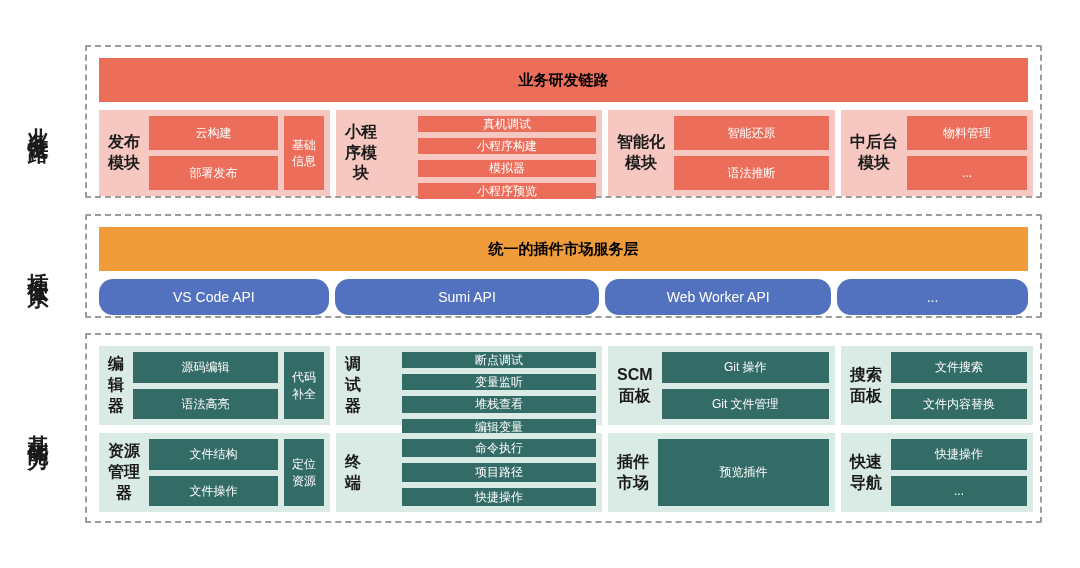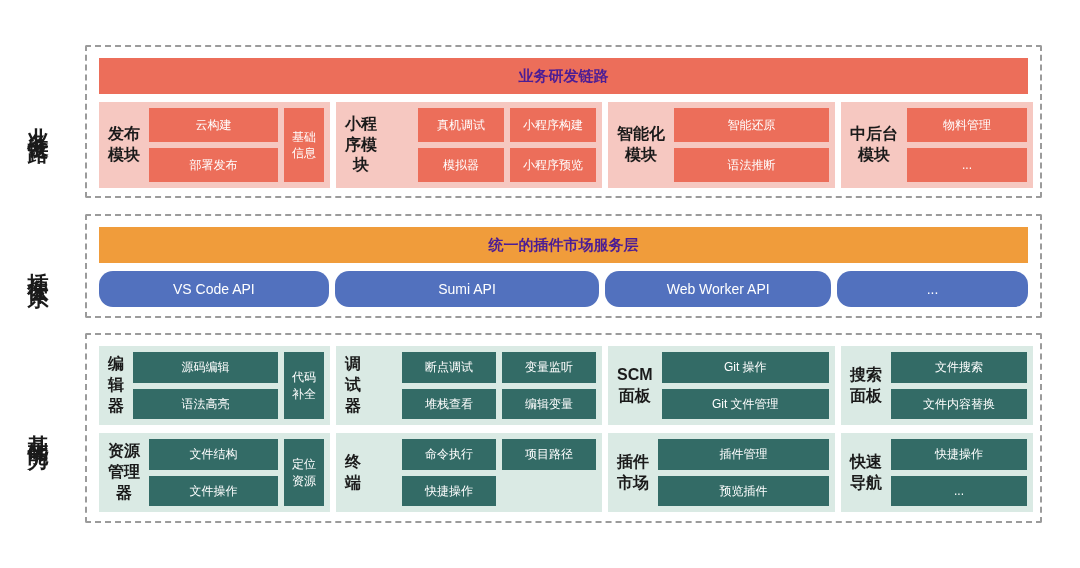--- a/index.html
+++ b/index.html
@@ -14,22 +14,22 @@
     letter-spacing:5px; white-space:nowrap;
   }
   .sec {
     position:absolute; left:85px; width:957px; box-sizing:border-box;
     border:2px dashed var(--border); border-radius:2px; padding:11px 12px;
   }
   .sec1 { top:45px;  height:153px; }
   .sec2 { top:214px; height:104px; }
   .sec3 { top:333px; height:190px; }
   .hbar {
-    height:36px; display:flex; align-items:center; justify-content:center;
-    color:#4c1d95; font-size:15px; font-weight:700; margin-bottom:8px;
+    height:44px; display:flex; align-items:center; justify-content:center;
+    color:#000000; font-size:15px; font-weight:700; margin-bottom:8px;
   }
   .hbar.red    { background:var(--red); }
   .hbar.orange { background:var(--orange); }
   .grow { display:flex; gap:6px; }
   .grow.h86 { height:86px; }
   .grow.h79 { height:79px; }
   .grow + .grow { margin-top:8px; }
   .c1 { width:231px; } .c2 { width:266px; } .c3 { width:227px; } .c4 { width:192px; }
   .group {
     box-sizing:border-box; display:flex; align-items:stretch; gap:6px;
@@ -37,21 +37,21 @@
   }
   .group.pink { background:var(--pink); }
   .group.teal { background:var(--tealLight); }
   .glabel {
     flex:0 0 auto; align-self:center; text-align:center;
     font-size:16px; font-weight:700; color:var(--labelText);
     line-height:1.3; padding:0 3px;
   }
   .glabel div { white-space:nowrap; }
   .col  { flex:1; display:flex; flex-direction:column; gap:6px; }
-  .grid2{ flex:1; display:grid; grid-template-columns:1fr 1fr; gap:6px;margin-left:32px; }
+  .grid2{ flex:1; display:grid; grid-template-columns:1fr; gap:6px;margin-left:32px; }
   .cell {
     display:flex; flex-direction:column; align-items:center; justify-content:center;
     color:#fff; font-size:12px; line-height:1.35; text-align:center; flex:1;
   }
   .cell.red  { background:var(--red); }
   .cell.tealdark { background:var(--teal); }
   .cell.side { flex:0 0 40px; }
   .apirow { display:flex; gap:6px; height:36px; }
   .api {
     background:var(--blue); color:#fff; font-size:14px;
@@ -222,21 +222,20 @@
           <div class="cell tealdark">快捷操作</div>
         </div>
       </div>
 
       <div class="group teal c3">
         <div class="glabel">
           <div>插件</div>
           <div>市场</div>
         </div>
         <div class="col">
-          <div class="cell tealdark">插件管理</div>
           <div class="cell tealdark">预览插件</div>
         </div>
       </div>
 
       <div class="group teal c4">
         <div class="glabel">
           <div>快速</div>
           <div>导航</div>
         </div>
         <div class="col">

